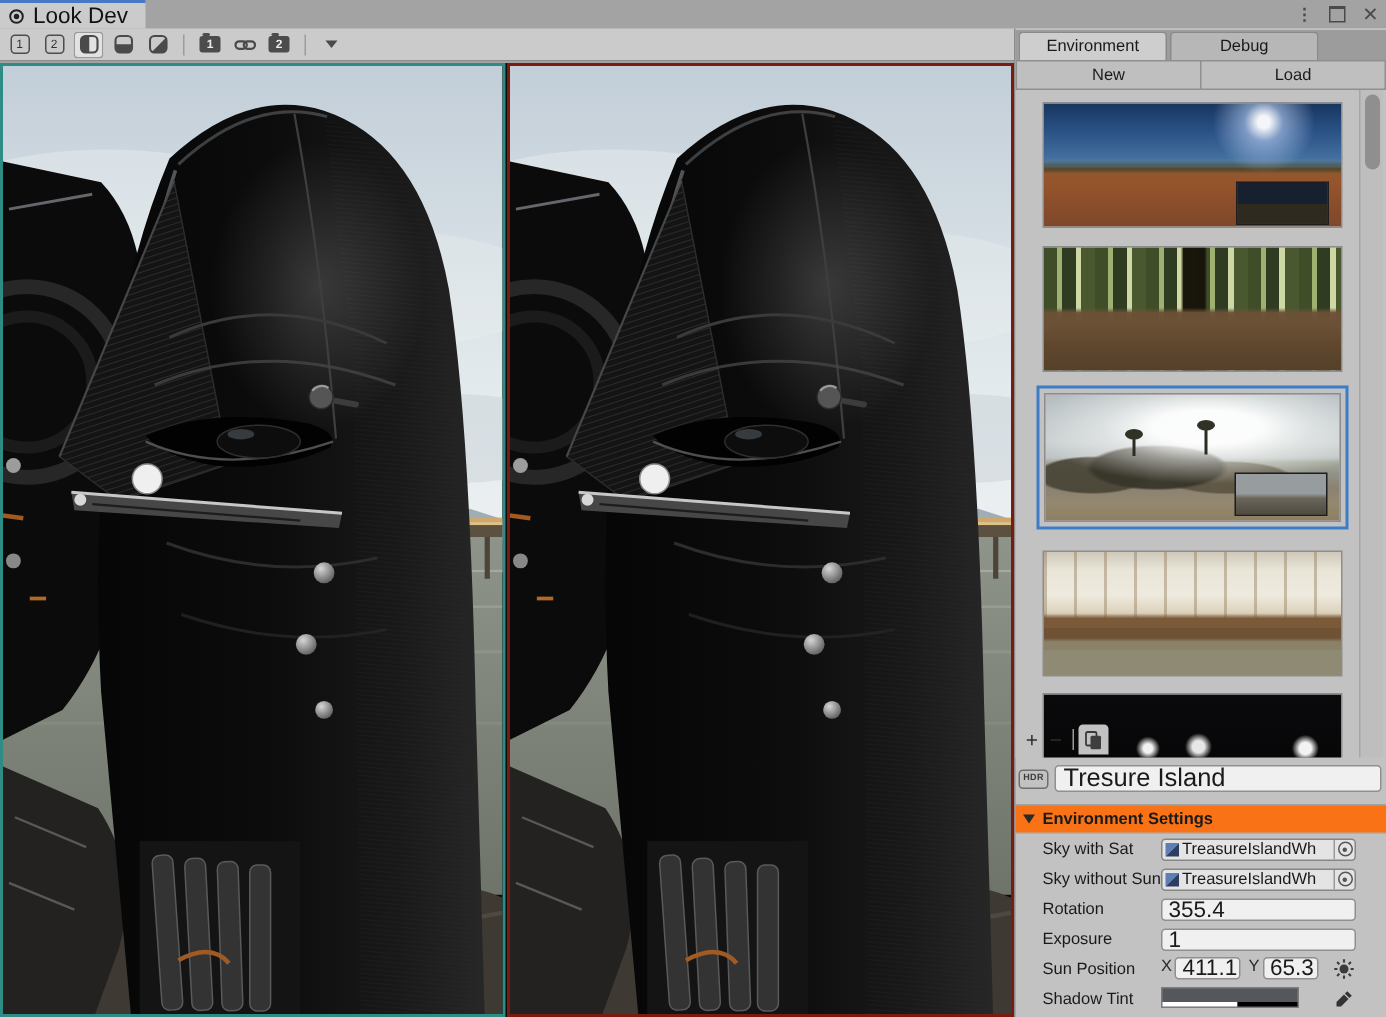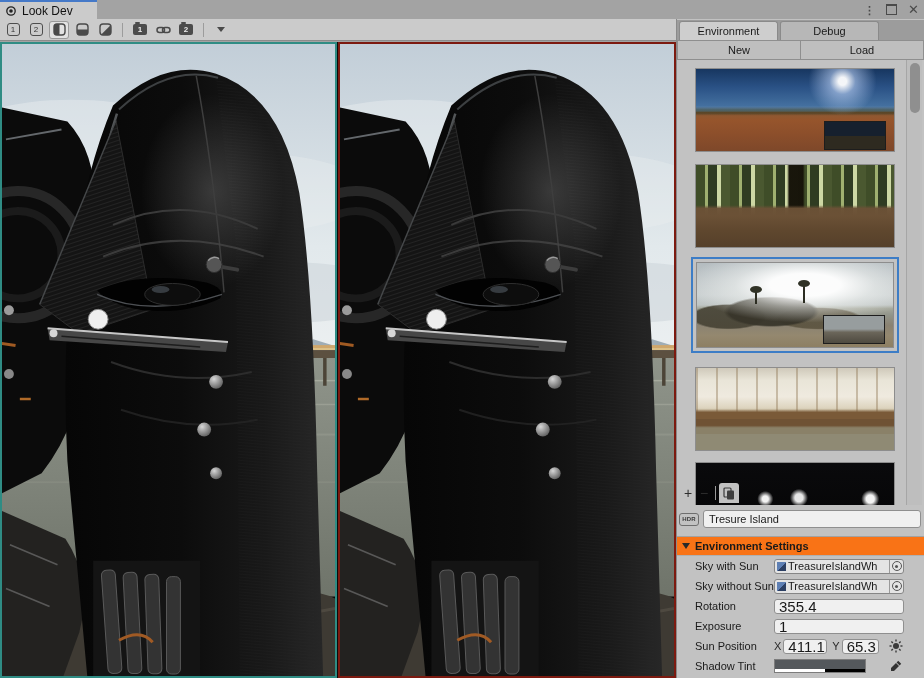--- a/index.html
+++ b/index.html
@@ -3,21 +3,21 @@
 <meta charset="utf-8">
 <style>
   html,body{margin:0;padding:0;background:#777;}
   .window{position:relative;width:924px;height:678px;background:#a3a3a3;
     font-family:"Liberation Sans",sans-serif;overflow:hidden;color:#1a1a1a;
     -webkit-font-smoothing:antialiased;}
   
   .titlebar{position:absolute;left:0;top:0;width:924px;height:19px;background:#a3a3a3;}
   .doc-tab{position:absolute;left:0;top:0;width:97px;height:19px;background:#cbcbcb;
     border-top:2px solid #4579c8;box-sizing:border-box;display:flex;align-items:center;
-    gap:4px;padding-left:5px;font-size:12px;color:#111;}
+    gap:4px;padding-left:5px;font-size:15px;color:#111;}
   .win-controls{position:absolute;right:5px;top:0;height:19px;display:flex;align-items:center;gap:11px;color:#4a4a4a;}
   .wc-menu{font-size:11px;font-weight:bold;letter-spacing:0;line-height:10px;}
   .wc-max{width:9px;height:8px;border:1px solid #4a4a4a;border-top:2px solid #4a4a4a;display:inline-block;}
   .wc-close{font-size:13px;line-height:13px;}
   
   .toolbar{position:absolute;left:0;top:19px;width:924px;height:22px;background:#cbcbcb;
     border-bottom:1px solid #8b8b8b;box-sizing:border-box;display:flex;align-items:center;padding-left:3px;gap:3px;}
   .tb-btn{height:18px;min-width:20px;display:flex;align-items:center;justify-content:center;border-radius:3px;}
   .tb-btn.active{background:#e2e2e2;box-shadow:inset 0 0 0 1px #9a9a9a;}
   .num-box{width:11px;height:11px;border:1px solid #4d4d4d;border-radius:3px;font-size:8px;
@@ -56,28 +56,28 @@
   .scroll-thumb{position:absolute;right:4px;top:44px;width:10px;height:50px;background:#8f8f8f;border-radius:5px;}
   .lib-toolbar{position:absolute;left:3px;top:464px;height:20px;display:flex;align-items:center;gap:0;z-index:3;}
   .lib-btn{width:16px;height:18px;display:flex;align-items:center;justify-content:center;
     font-size:14px;color:#2e2e2e;background:transparent;}
   .lib-sep{width:1px;height:14px;background:#9a9a9a;margin:0 3px;}
   .dup-tab{width:20px;height:20px;background:#c2c2c2;border-radius:3px 3px 0 0;display:flex;align-items:center;justify-content:center;}
   .hdr-row{position:absolute;left:2px;right:3px;top:490px;height:20px;display:flex;align-items:center;gap:4px;}
   .hdr-badge{width:18px;height:11px;border:1px solid #6e6e6e;border-radius:3px;font-size:6px;font-weight:bold;
     color:#3a3a3a;display:flex;align-items:center;justify-content:center;letter-spacing:.2px;}
   .hdr-field{flex:1;height:16px;background:#f0f0f0;border:1px solid #8f8f8f;border-radius:3px;
-    display:flex;align-items:center;padding-left:5px;font-size:11px;}
+    display:flex;align-items:center;padding-left:5px;font-size:17px;}
   .settings{position:absolute;left:0;right:0;top:517px;}
   .settings-header{height:18px;background:#f97316;border-top:1px solid #a2a2a2;border-bottom:1px solid #b0b0b0;
     display:flex;align-items:center;gap:5px;padding-left:5px;font-weight:bold;}
   .fold-tri{width:0;height:0;border-left:4px solid transparent;border-right:4px solid transparent;border-top:6px solid #2a2a2a;}
   .srow{height:20px;display:flex;align-items:center;}
   .srow .lbl{width:97px;padding-left:18px;box-sizing:border-box;white-space:nowrap;overflow:hidden;}
-  .fieldarea{width:130px;display:flex;align-items:center;}
+  .fieldarea{width:130px;display:flex;align-items:flex-start;}
   .txt-field{height:15px;background:#f0f0f0;border:1px solid #8f8f8f;border-radius:3px;
     display:flex;align-items:center;padding-left:4px;box-sizing:border-box;font-size:15px;}
   .obj-field{flex:1;height:15px;background:#e4e4e4;border:1px solid #868686;border-radius:3px;
     display:flex;align-items:center;box-sizing:border-box;overflow:hidden;}
   .tex-ico{width:9px;height:9px;margin:0 2px;background:linear-gradient(135deg,#5d7fb4 0 50%,#2c3f63 50% 100%);flex:none;}
   .obj-name{flex:1;white-space:nowrap;overflow:hidden;font-size:11px;}
   .obj-picker{width:13px;align-self:stretch;border-left:1px solid #9a9a9a;display:flex;align-items:center;justify-content:center;flex:none;}
   .picker-circ{width:8px;height:8px;border:1px solid #555;border-radius:50%;display:flex;align-items:center;justify-content:center;}
   .picker-circ::after{content:"";width:3px;height:3px;background:#555;border-radius:50%;}
   .axis-lbl{font-size:11px;color:#2a2a2a;margin-right:2px;}
@@ -365,21 +365,21 @@
       <div class="hdr-field">Tresure Island</div>
     </div>
 
     <div class="settings">
       <div class="settings-header">
         <span class="fold-tri"></span>
         <span>Environment Settings</span>
       </div>
 
       <div class="srow">
-        <span class="lbl">Sky with Sun</span>
+        <span class="lbl">Sky with Sat</span>
         <div class="fieldarea">
           <div class="obj-field">
             <span class="tex-ico"></span>
             <span class="obj-name">TreasureIslandWh</span>
             <span class="obj-picker">
                 <span class="picker-circ"></span>
               </span>
           </div>
         </div>
       </div>

